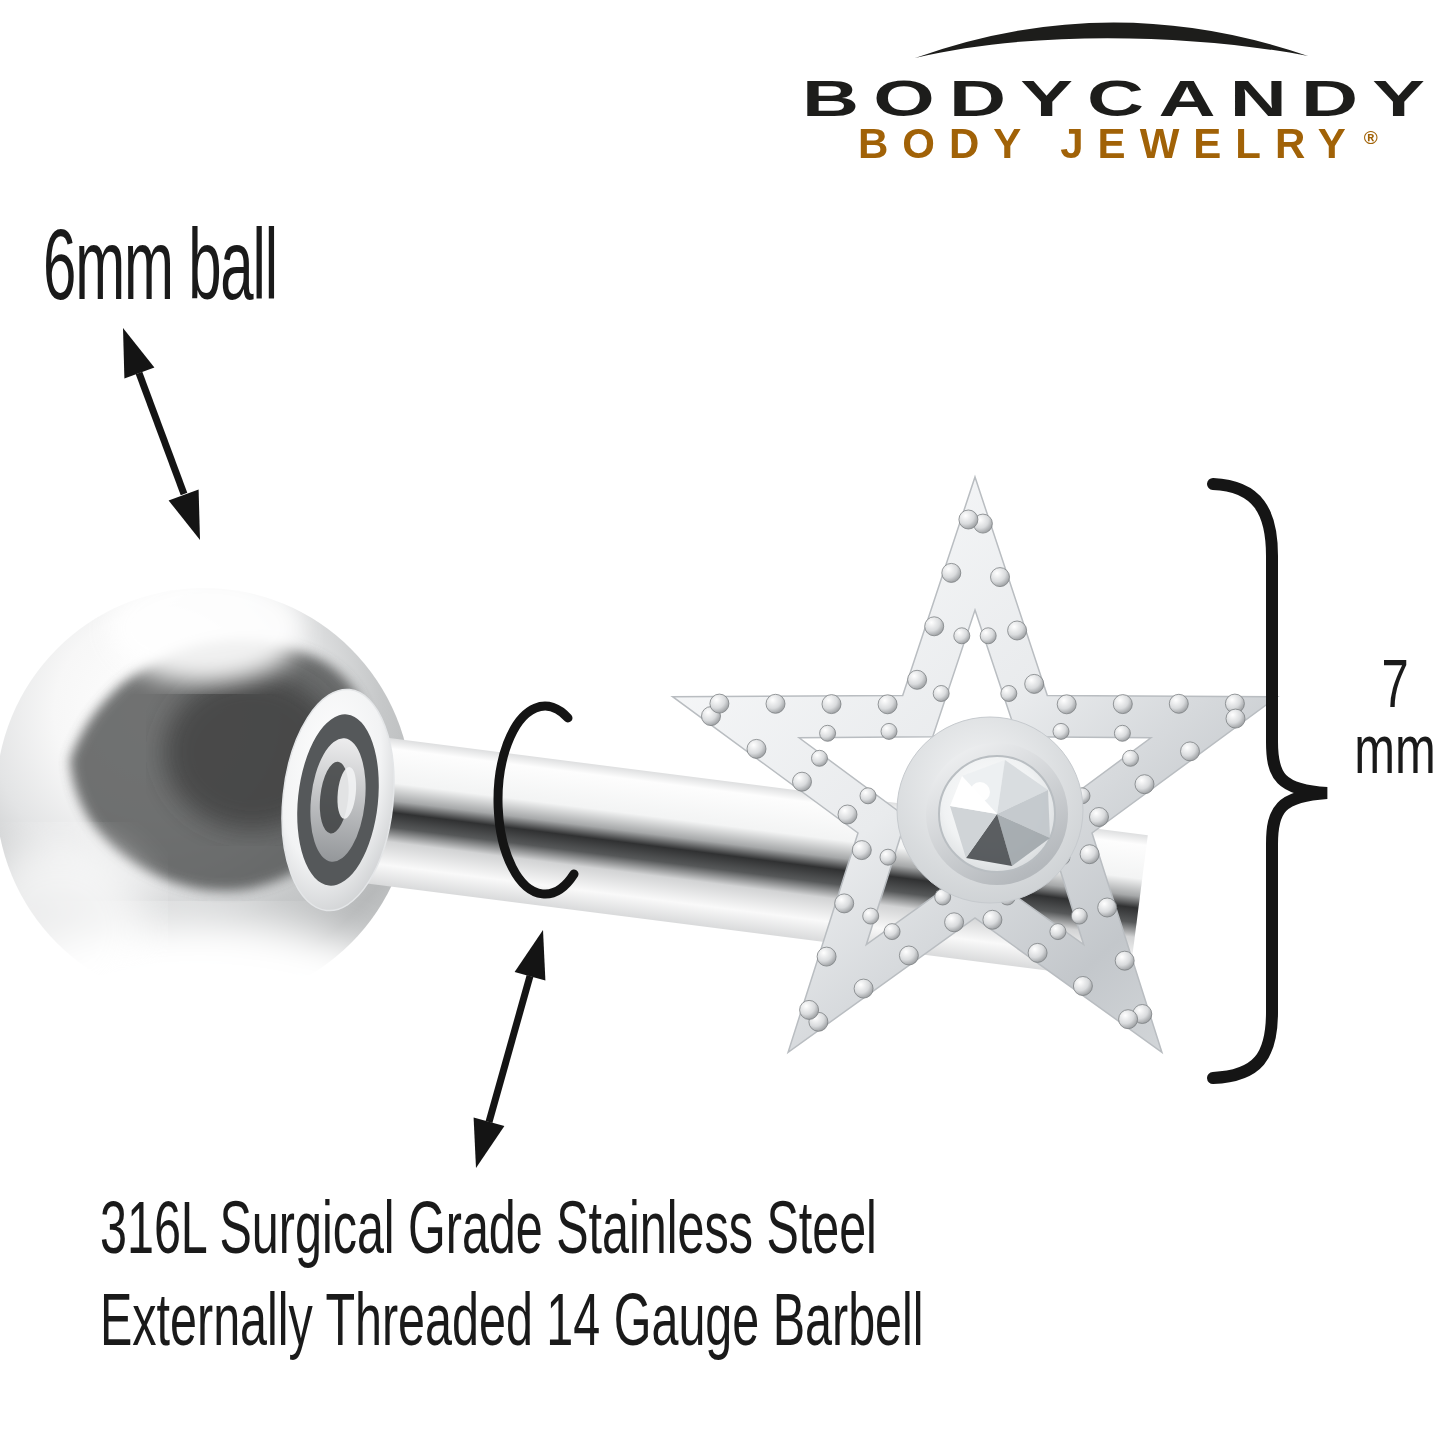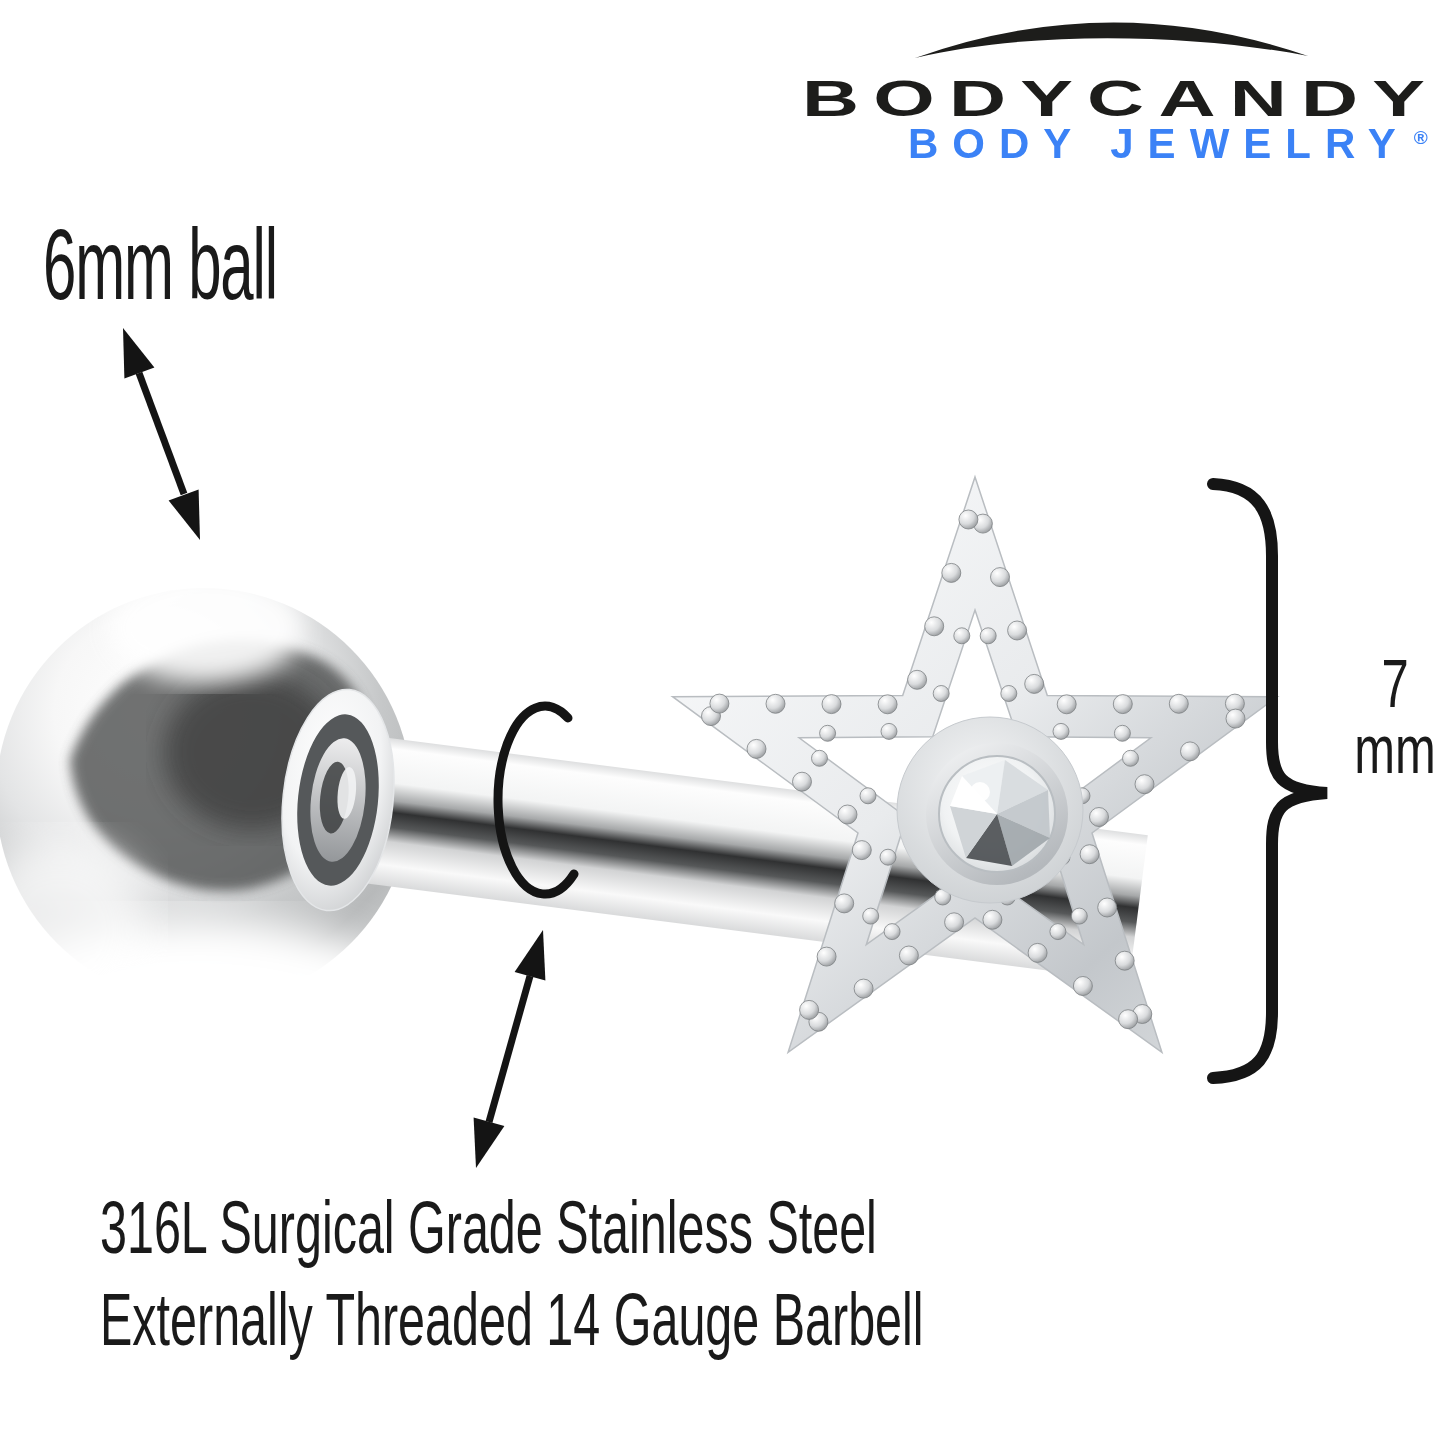--- a/index.html
+++ b/index.html
@@ -22,22 +22,22 @@
     font-size:68px;line-height:66px;
     transform:scaleX(0.72);transform-origin:center top;
   }
   .logo{position:absolute;left:0;top:0;width:1445px;height:200px;}
   .logo-brand{
     position:absolute;left:802px;top:70px;font-size:50px;font-weight:700;
     letter-spacing:9px;transform:scaleX(1.58);transform-origin:left top;
     white-space:nowrap;color:#1d1d1b;
   }
   .logo-tagline{
-    position:absolute;left:908px;top:120px;font-size:42px;font-weight:600;
-    letter-spacing:14px;white-space:nowrap;color:#3b82f6;
+    position:absolute;left:858px;top:120px;font-size:42px;font-weight:600;
+    letter-spacing:14px;white-space:nowrap;color:#a16207;
   }
   .logo-reg{font-size:19px;position:relative;top:-14px;margin-left:4px;letter-spacing:0;}
 </style>
 </head>
 <body>
 
 <div class="canvas">
 
   <svg class="artwork" viewBox="0 0 1445 1445">
     <defs>

